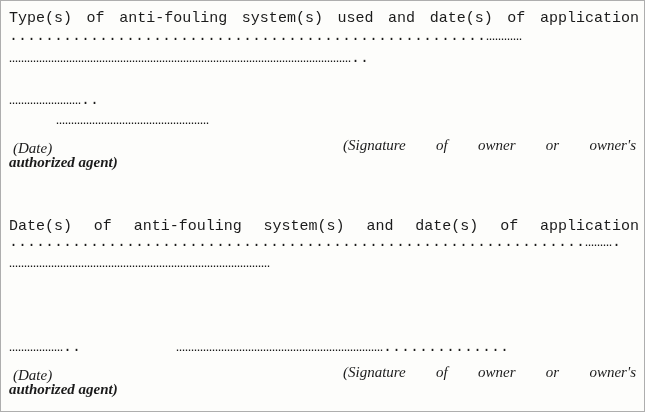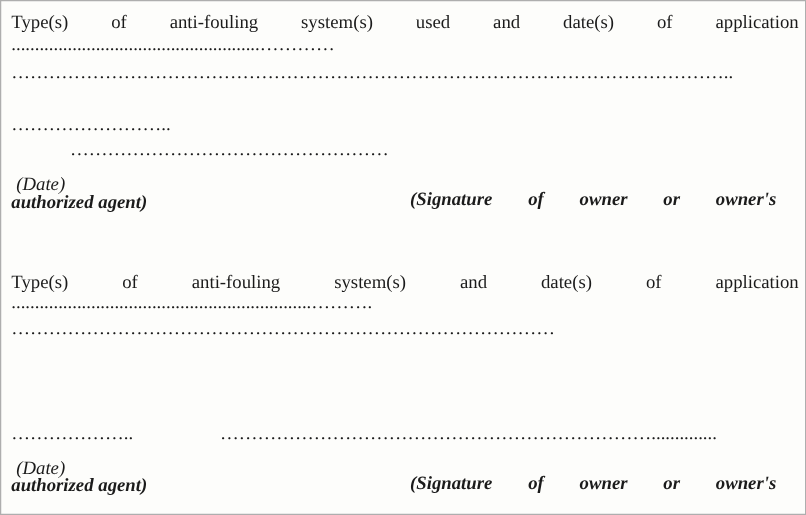--- a/index.html
+++ b/index.html
@@ -20,41 +20,41 @@
     color: #1b1b1b;
     overflow: hidden;
   }
   .line {
     position: absolute;
     left: 8px;
     width: 630px;
     margin: 0;
     white-space: nowrap;
     overflow: hidden;
+    font-family: Liberation Mono, monospace;
   }
   .heading {
     white-space: normal;
     text-align: justify;
     text-align-last: justify;
   }
   .date-label {
     position: absolute;
     left: 8px;
     margin: 4px;
     font-style: italic;
   }
   .sig-label {
     position: absolute;
     right: 7px;
     width: 293px;
-    margin: 16px;
+    margin: 1px;
     font-style: italic;
     text-align: justify;
     text-align-last: justify;
-    font-weight: bold;
   }
   .auth-label {
     position: absolute;
     left: 8px;
     margin: 0;
     font-style: italic;
     font-weight: bold;
   }
   .dots-short {
     width: auto;
@@ -77,21 +77,21 @@
     <p class="line dots-short" style="top:110px; left:55px">……………………………………………</p>
 
     <p class="date-label" style="top:134px">(Date)</p>
 
     <p class="sig-label" style="top:134px">(Signature of owner or owner's</p>
 
     <p class="auth-label" style="top:152px">authorized agent)</p>
   </section>
 
   <section>
-    <p class="line heading" style="top:216px">Type(s) of anti-fouling system(s) and date(s) of application</p>
+    <p class="line heading" style="top:216px">Date(s) of anti-fouling system(s) and date(s) of application</p>
 
     <p class="line" style="top:232px"><span>................................................................</span><span>……….</span></p>
 
     <p class="line" style="top:253px">……………………………………………………………………………</p>
 
     <p class="line dots-short" style="top:337px">………………..</p>
 
     <p class="line dots-short" style="top:337px; left:175px; width:460px">……………………………………………………………..............</p>
 
     <p class="date-label" style="top:361px">(Date)</p>

